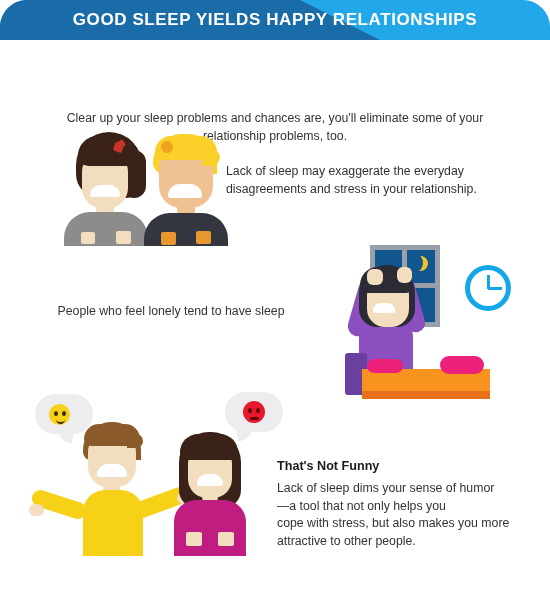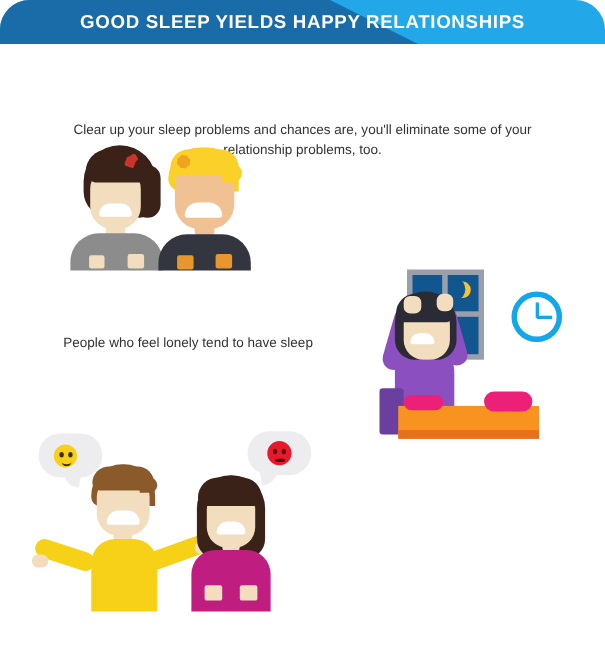--- a/index.html
+++ b/index.html
@@ -225,20 +225,22 @@
     <div class="sh m1-star2"></div>
     <div class="sh m1-mouth"></div>
     <div class="sh m1-neck"></div>
     <div class="sh m1-body"></div>
     <div class="sh m1-hand-l"></div>
     <div class="sh m1-hand-r"></div>
   </div>
 
   <div id="block1">
     <div class="block-body">
+      <div>Lack of sleep may exaggerate the everyday</div>
+      <div>disagreements and stress in your relationship.</div>
     </div>
   </div>
 
   <div id="block2">
     <div class="block-body">
       <div>People who feel lonely tend to have sleep</div>
     </div>
   </div>
 
   <div class="scene" id="scene-bedroom">
@@ -301,14 +303,23 @@
     <div class="sh p-w-hair"></div>
     <div class="sh p-w-face"></div>
     <div class="sh p-w-fringe"></div>
     <div class="sh p-w-mouth"></div>
     <div class="sh p-w-neck"></div>
     <div class="sh p-w-body"></div>
     <div class="sh p-w-hand-l"></div>
     <div class="sh p-w-hand-r"></div>
   </div>
 
+  <div id="block3">
+    <div class="block-title">That's Not Funny</div>
+    <div class="block-body">
+      <div>Lack of sleep dims your sense of humor</div>
+      <div>—a tool that not only helps you</div>
+      <div>cope with stress, but also makes you more</div>
+      <div>attractive to other people.</div>
+    </div>
+  </div>
 
 </div>
 
 </body></html>

